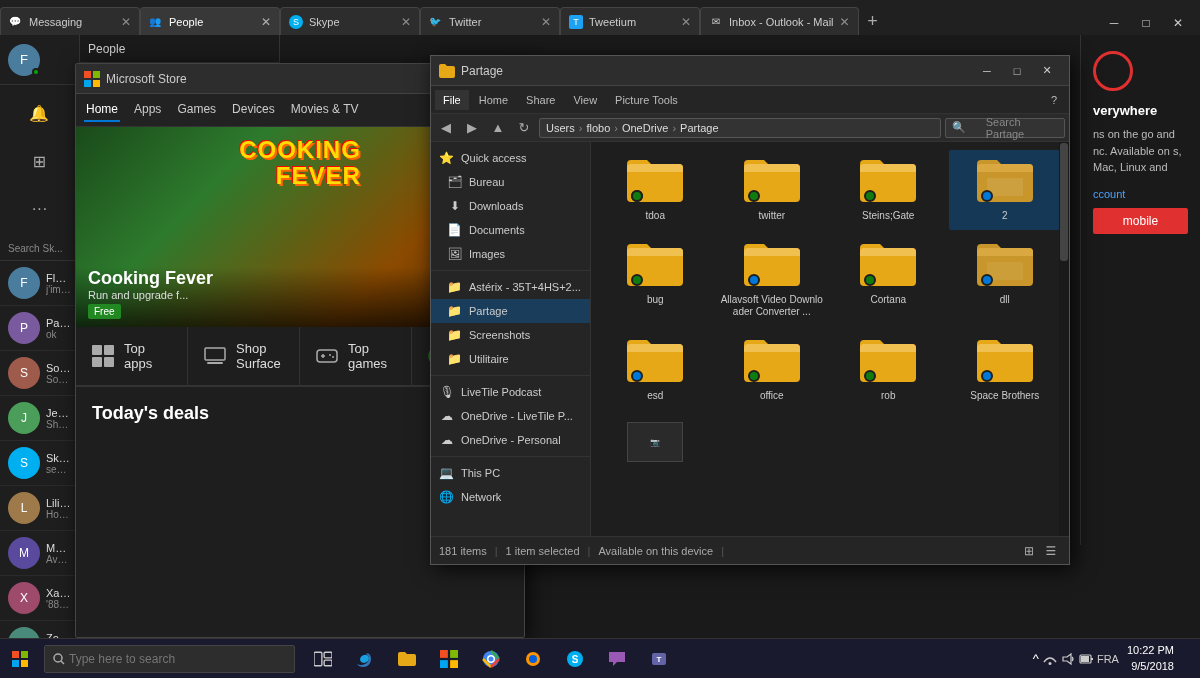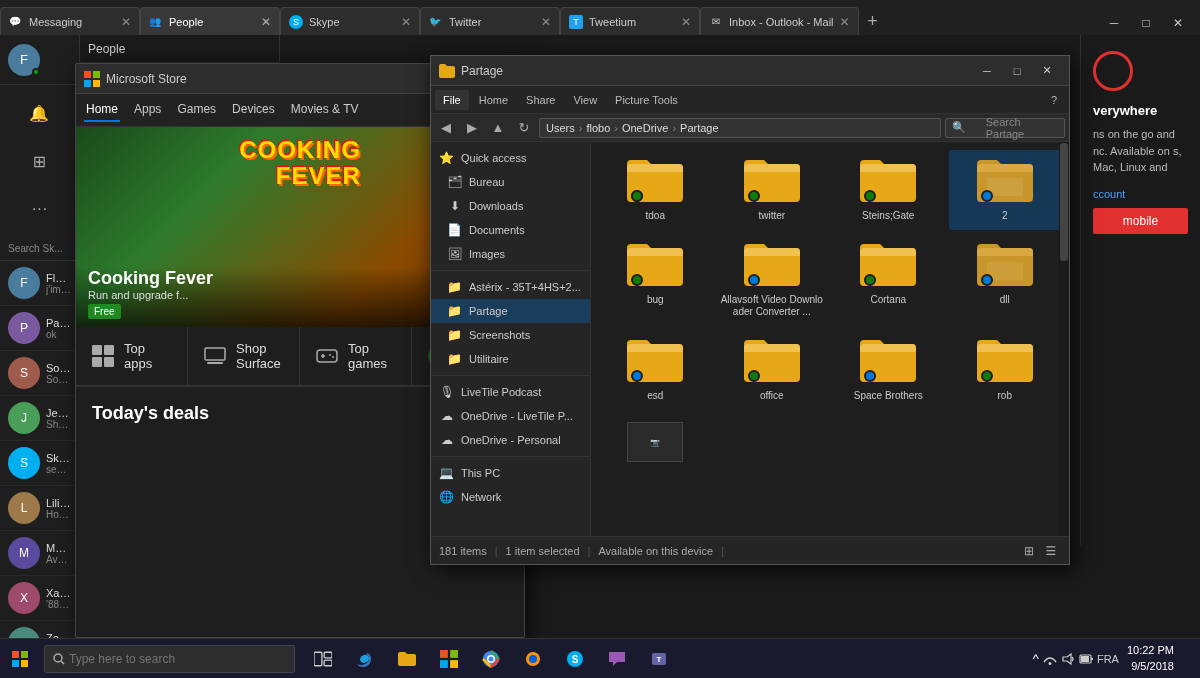--- a/index.html
+++ b/index.html
@@ -554,33 +554,33 @@
             <div style="position:absolute;bottom:4px;left:4px;width:12px;height:12px;border-radius:50%;background:#107c10;border:2px solid #1e1e1e;"></div>
           </div>
           <span class="fe-folder-name">office</span>
         </div>
         <div class="fe-folder">
           <div class="fe-folder-icon">
             <svg width="56" height="44" viewBox="0 0 56 44">
                 <path d="M0 6 Q0 2 4 2 L20 2 L24 6 L52 6 Q56 6 56 10 L56 40 Q56 44 52 44 L4 44 Q0 44 0 40 Z" fill="#e6a817"></path>
                 <path d="M24 6 L52 6 Q56 6 56 10 L56 14 L0 14 L0 10 Q0 6 4 6 Z" fill="#f0c050"></path>
               </svg>
+            <div style="position:absolute;bottom:4px;left:4px;width:12px;height:12px;border-radius:50%;background:#107c10;border:2px solid #1e1e1e;"></div>
+          </div>
+          <span class="fe-folder-name">rob</span>
+        </div>
+        <div class="fe-folder">
+          <div class="fe-folder-icon">
+            <svg width="56" height="44" viewBox="0 0 56 44">
+                <path d="M0 6 Q0 2 4 2 L20 2 L24 6 L52 6 Q56 6 56 10 L56 40 Q56 44 52 44 L4 44 Q0 44 0 40 Z" fill="#e6a817"></path>
+                <path d="M24 6 L52 6 Q56 6 56 10 L56 14 L0 14 L0 10 Q0 6 4 6 Z" fill="#f0c050"></path>
+              </svg>
             <div style="position:absolute;bottom:4px;left:4px;width:12px;height:12px;border-radius:50%;background:#0078d7;border:2px solid #1e1e1e;"></div>
           </div>
           <span class="fe-folder-name">Space Brothers</span>
-        </div>
-        <div class="fe-folder">
-          <div class="fe-folder-icon">
-            <svg width="56" height="44" viewBox="0 0 56 44">
-                <path d="M0 6 Q0 2 4 2 L20 2 L24 6 L52 6 Q56 6 56 10 L56 40 Q56 44 52 44 L4 44 Q0 44 0 40 Z" fill="#e6a817"></path>
-                <path d="M24 6 L52 6 Q56 6 56 10 L56 14 L0 14 L0 10 Q0 6 4 6 Z" fill="#f0c050"></path>
-              </svg>
-            <div style="position:absolute;bottom:4px;left:4px;width:12px;height:12px;border-radius:50%;background:#107c10;border:2px solid #1e1e1e;"></div>
-          </div>
-          <span class="fe-folder-name">rob</span>
         </div>
 
         <div class="fe-folder">
           <div style="width:56px;height:40px;background:#2a2a2a;border:1px solid #444;display:flex;align-items:center;justify-content:center;">
             <span style="font-size:8px;color:#888;">📷</span>
           </div>
         </div>
       </div>
 
       <div style="position:absolute;right:0;top:0;bottom:0;width:10px;background:#1a1a1a;">

